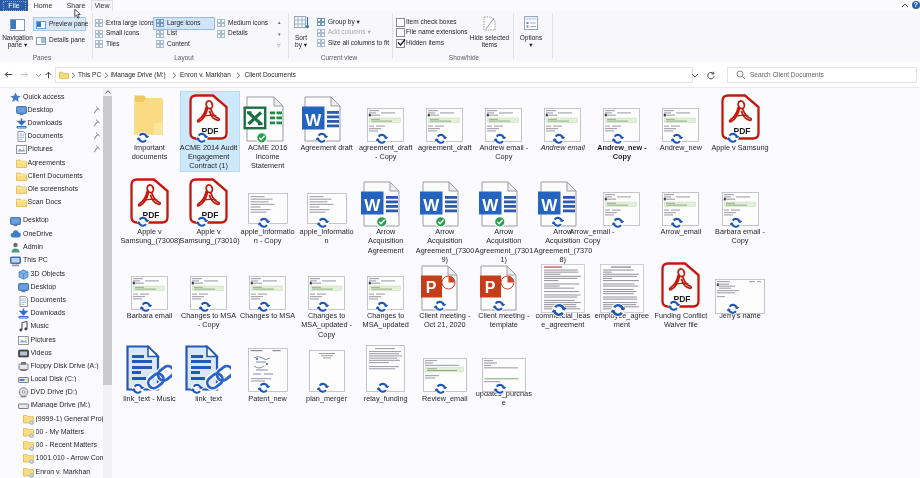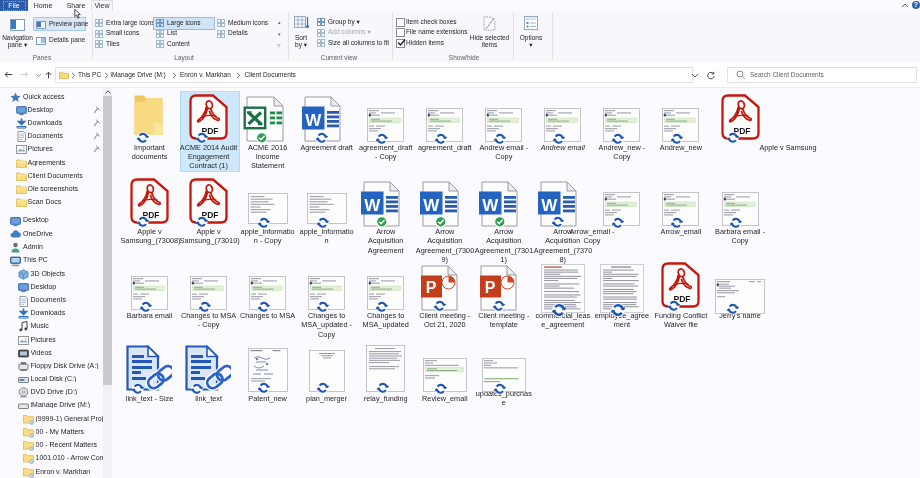--- a/index.html
+++ b/index.html
@@ -579,21 +579,21 @@
   </svg>
 <svg class="a" style="left:612.1px;top:132.7px;z-index:8;" width="12" height="12">
     <circle cx="5.8" cy="5.8" r="5.8" fill="#fdfdfe"></circle>
     <g transform="translate(5.8,5.8) scale(1.00) rotate(18)">
       <path d="M-3.7 -1.2 A3.9 3.9 0 0 1 3.7 -1.2" stroke="#1f57b5" stroke-width="2.1" fill="none"></path>
       <path d="M3.7 1.2 A3.9 3.9 0 0 1 -3.7 1.2" stroke="#1f57b5" stroke-width="2.1" fill="none"></path>
       <path d="M2.5 -3.3 l3.2 -0.4 l-1.5 2.9 Z" fill="#1f57b5"></path>
       <path d="M-2.5 3.3 l-3.2 0.4 l1.5 -2.9 Z" fill="#1f57b5"></path>
     </g>
   </svg>
-<div class="lbl" style="left:592.9px;top:142.7px;">Andrew_new -<br>Copy</div>
+<div class="lbl" style="left:592.9px;top:142.7px;font-weight:bold;">Andrew_new -<br>Copy</div>
 <svg class="a" style="left:662.4px;top:107.5px;z-index:5;" width="37" height="34">
     <rect x="0.5" y="0.5" width="36.0" height="33.0" fill="#fdfdfe" stroke="#b7b6bf" stroke-width="0.8"></rect>
     <rect x="2.0" y="2.0" width="10.0" height="1.2" fill="#a9a8b2"></rect>
     <rect x="2.0" y="4.3" width="7.0" height="1.2" fill="#a9a8b2"></rect>
     <rect x="14.0" y="4.3" width="14.0" height="1.2" fill="#a9a8b2"></rect>
     <rect x="2.0" y="6.6" width="11.0" height="1.2" fill="#a9a8b2"></rect>
     <rect x="1.8" y="5.8" width="2" height="2.6" fill="#3b3a55"></rect>
     <rect x="2.5" y="10" width="31.0" height="4.6" fill="#e2efd9" stroke="#c5ddb4" stroke-width="0.5"></rect>
     <rect x="4.0" y="10.8" width="9.0" height="1.0" fill="#8fae85"></rect>
     <rect x="4.0" y="12.6" width="21.0" height="1.0" fill="#8fae85"></rect>
@@ -624,21 +624,21 @@
   </svg>
 <svg class="a" style="left:727.2px;top:131.7px;z-index:8;" width="12" height="12">
     <circle cx="5.8" cy="5.8" r="5.8" fill="#fdfdfe"></circle>
     <g transform="translate(5.8,5.8) scale(1.00) rotate(18)">
       <path d="M-3.7 -1.2 A3.9 3.9 0 0 1 3.7 -1.2" stroke="#1f57b5" stroke-width="2.1" fill="none"></path>
       <path d="M3.7 1.2 A3.9 3.9 0 0 1 -3.7 1.2" stroke="#1f57b5" stroke-width="2.1" fill="none"></path>
       <path d="M2.5 -3.3 l3.2 -0.4 l-1.5 2.9 Z" fill="#1f57b5"></path>
       <path d="M-2.5 3.3 l-3.2 0.4 l1.5 -2.9 Z" fill="#1f57b5"></path>
     </g>
   </svg>
-<div class="lbl" style="left:711.0px;top:142.7px;margin-left:48px;">Apple v Samsung</div>
+<div class="lbl" style="left:711.0px;top:142.7px;">Apple v Samsung</div>
 <svg class="a" style="left:130.0px;top:178.0px;z-index:5;" width="39" height="46">
     <path d="M7.0 1.5 H24.0 L37.5 13.0 V39.0 Q37.5 44.5 32.0 44.5 H7.0 Q1.5 44.5 1.5 39.0 V7 Q1.5 1.5 7 1.5 Z" fill="#fdfdfe" stroke="#c6170d" stroke-width="2.3"></path>
     <g stroke="#c6170d" fill="none">
       <ellipse cx="20.3" cy="10.8" rx="3" ry="3.9" stroke-width="1.8" transform="rotate(-18 20.3 10.8)"></ellipse>
       <path d="M18.6 14 C 17.2 20.5 13.6 25.6 10.2 27.6 C 8.6 28.4 8.0 26.8 9.5 25.7 C 12.6 23.5 16.2 18.4 17.3 12.8" stroke-width="1.7"></path>
       <path d="M21.6 14.5 C 23.4 19.8 26.2 23.3 29.3 24.3 C 30.9 24.8 30.3 26.6 28.4 26.2 C 24.9 25.4 21.8 21.8 20.3 16.8" stroke-width="1.7"></path>
       <path d="M12.2 23.2 C 17.0 21.0 23.8 20.8 27.6 22.4" stroke-width="1.5"></path>
     </g>
     <text x="21.0" y="40.0" font-family="Liberation Sans,sans-serif" font-size="8.5" font-weight="bold" fill="#1c1b1e" text-anchor="middle">PDF</text>
   </svg>
@@ -1143,21 +1143,21 @@
   </svg>
 <svg class="a" style="left:131.7px;top:382.7px;z-index:8;" width="12" height="12">
     <circle cx="5.8" cy="5.8" r="5.8" fill="#fdfdfe"></circle>
     <g transform="translate(5.8,5.8) scale(1.00) rotate(18)">
       <path d="M-3.7 -1.2 A3.9 3.9 0 0 1 3.7 -1.2" stroke="#1f57b5" stroke-width="2.1" fill="none"></path>
       <path d="M3.7 1.2 A3.9 3.9 0 0 1 -3.7 1.2" stroke="#1f57b5" stroke-width="2.1" fill="none"></path>
       <path d="M2.5 -3.3 l3.2 -0.4 l-1.5 2.9 Z" fill="#1f57b5"></path>
       <path d="M-2.5 3.3 l-3.2 0.4 l1.5 -2.9 Z" fill="#1f57b5"></path>
     </g>
   </svg>
-<div class="lbl" style="left:120.5px;top:394.2px;">link_text - Size</div>
+<div class="lbl" style="left:120.5px;top:394.2px;">link_text - Music</div>
 <svg class="a" style="left:184.6px;top:344.5px;z-index:5;" width="46" height="48">
     <path d="M1.5 1.5 H22 L32 11.5 V44.5 H1.5 Z" fill="#dbe6f6" stroke="#2458b8" stroke-width="2.2"></path>
     <path d="M22 1.5 L32 11.5 H22 Z" fill="#fff" stroke="#2458b8" stroke-width="1.6"></path>
     <rect x="6" y="10" width="12" height="3" fill="#2458b8"></rect>
     <rect x="6" y="15" width="20" height="3" fill="#2458b8"></rect>
     <rect x="6" y="21" width="20" height="3" fill="#2458b8"></rect>
     <rect x="6" y="26" width="9" height="3" fill="#2458b8"></rect>
     <rect x="6" y="32" width="14" height="3" fill="#2458b8"></rect>
     <g transform="translate(30.5,35.5) rotate(-38)">
       <rect x="-9" y="-5.5" width="16.5" height="11" rx="5.5" fill="none" stroke="#fcfcfd" stroke-width="5.6"></rect>

